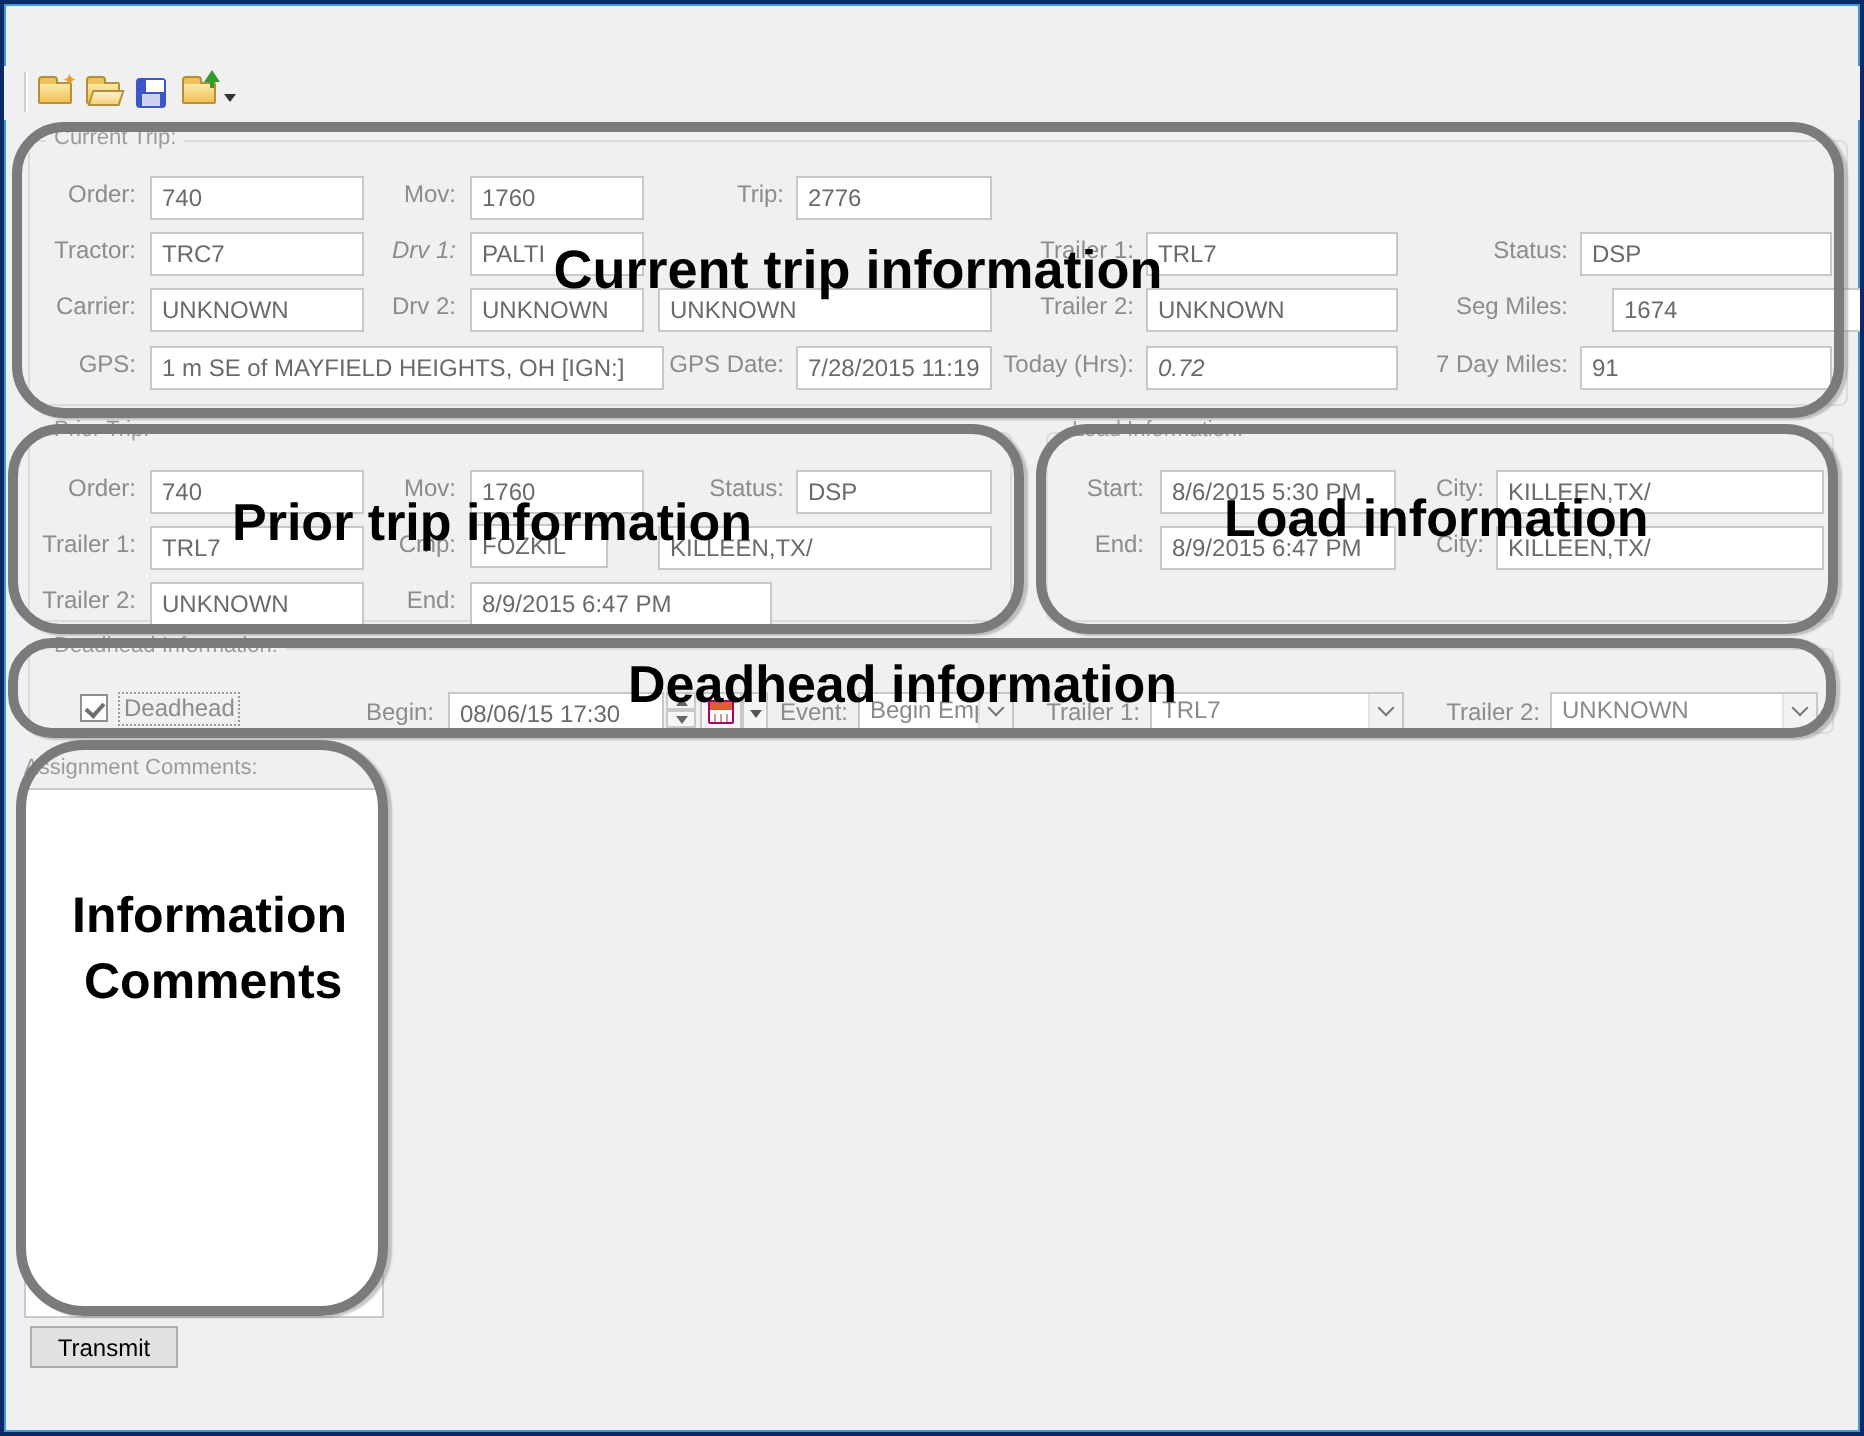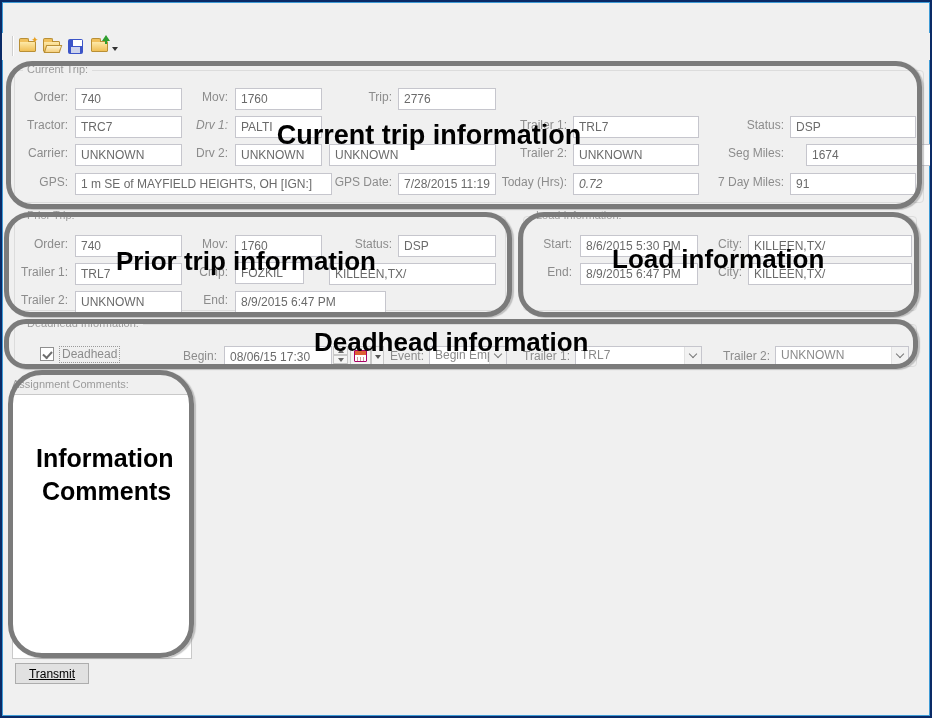--- a/index.html
+++ b/index.html
@@ -193,21 +193,21 @@
 
   <span class="lbl" style="left:508px; top:345px; width:60px;">Trailer 1:</span>
   <div class="dd" style="left:573px; top:344px; width:127px;"><span>TRL7</span><span class="chev"></span></div>
 
   <span class="lbl" style="left:706px; top:345px; width:62px;">Trailer 2:</span>
   <div class="dd" style="left:773px; top:344px; width:134px;"><span>UNKNOWN</span><span class="chev"></span></div>
 
   <span class="comments-label" style="left:10px; top:376px;">Assignment Comments:</span>
   <textarea class="comments-box" style="left: 10px; top: 392px; width: 180px; height: 265px;"></textarea>
 
-  <button class="transmit" style="left:13px; top:661px;text-decoration:underline;">Transmit</button>
+  <button class="transmit" style="left:13px; top:661px;">Transmit</button>
 
   <div class="ann" style="left:4px; top:59px; width:916px; height:148px;"></div>
   <span class="annlbl" style="left:232px; top:118px; width:390px; text-align:center; font-size:27px;">Current trip information</span>
 
   <div class="ann" style="left:2px; top:210px; width:508px; height:105px;"></div>
   <span class="annlbl" style="left:114px; top:244px;">Prior trip information</span>
 
   <div class="ann" style="left:516px; top:210px; width:401px; height:105px;"></div>
   <span class="annlbl" style="left:610px; top:242px;">Load information</span>
 

